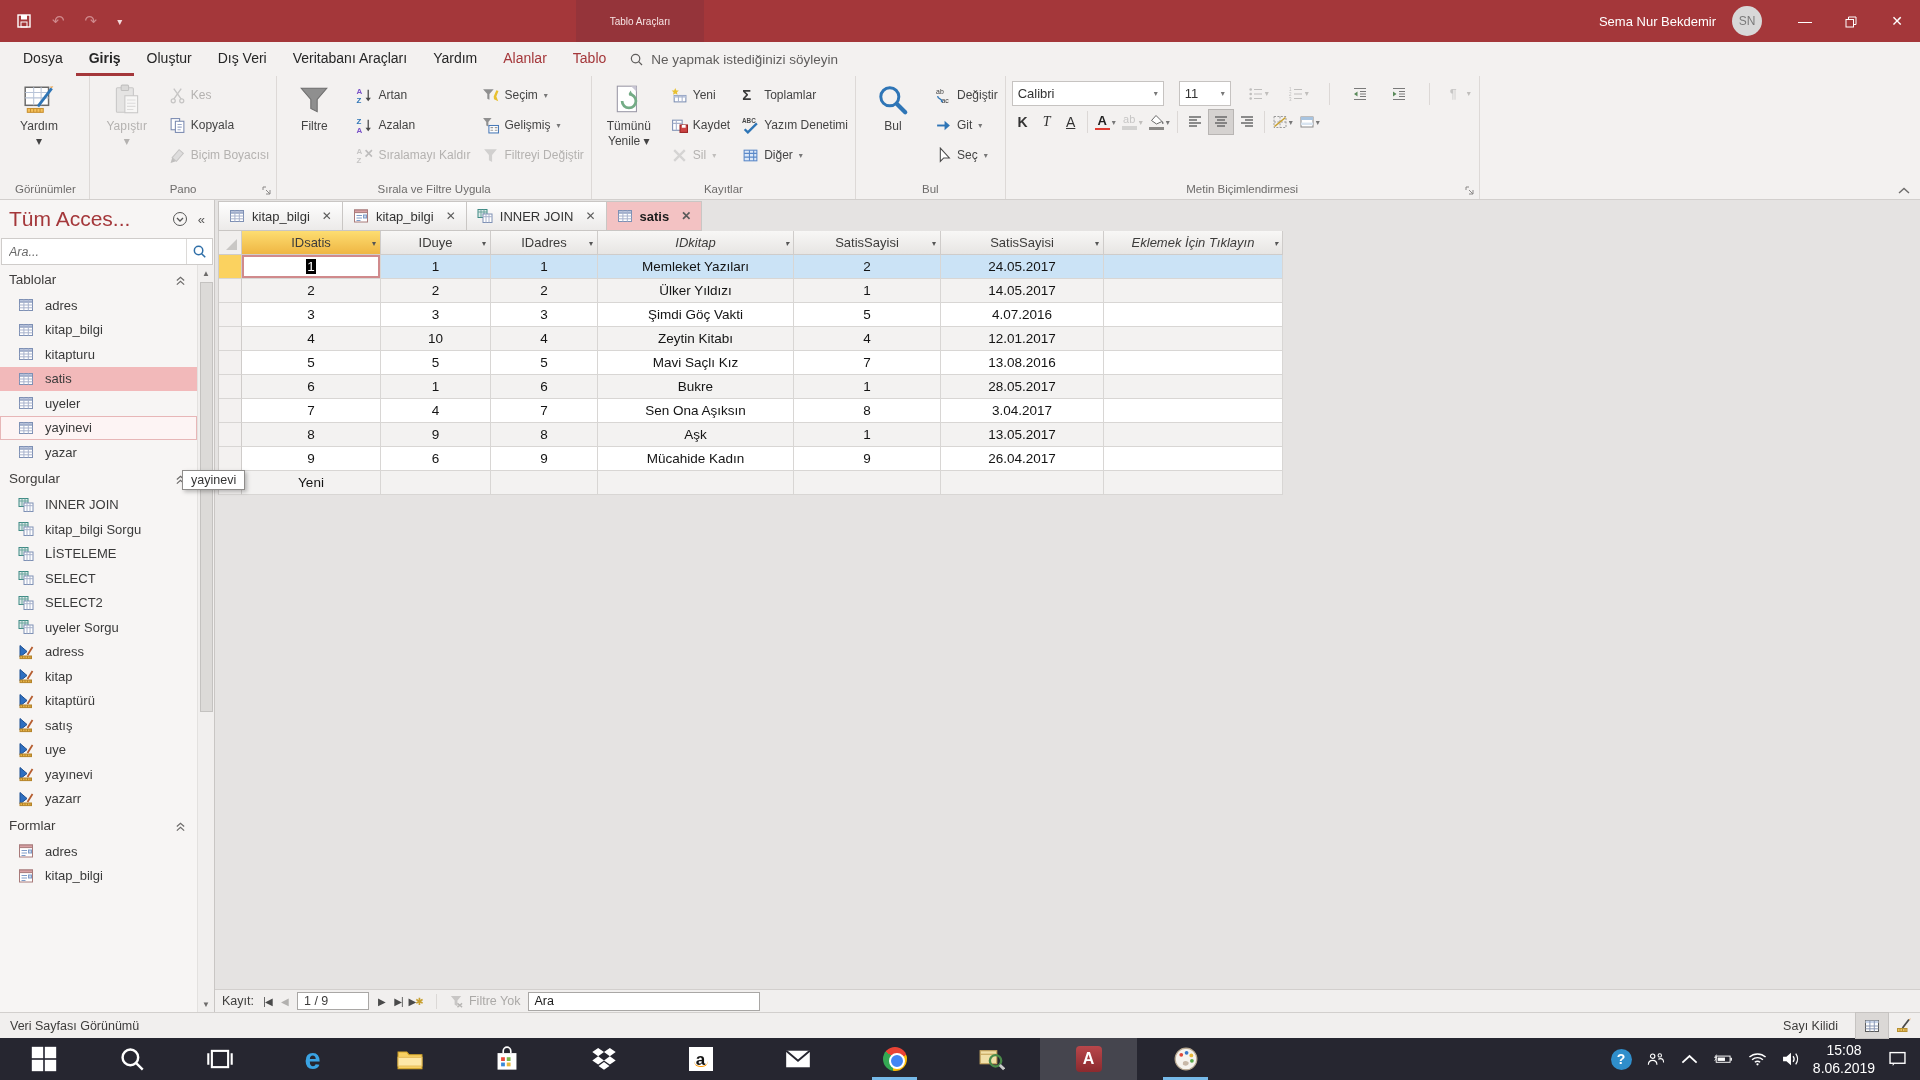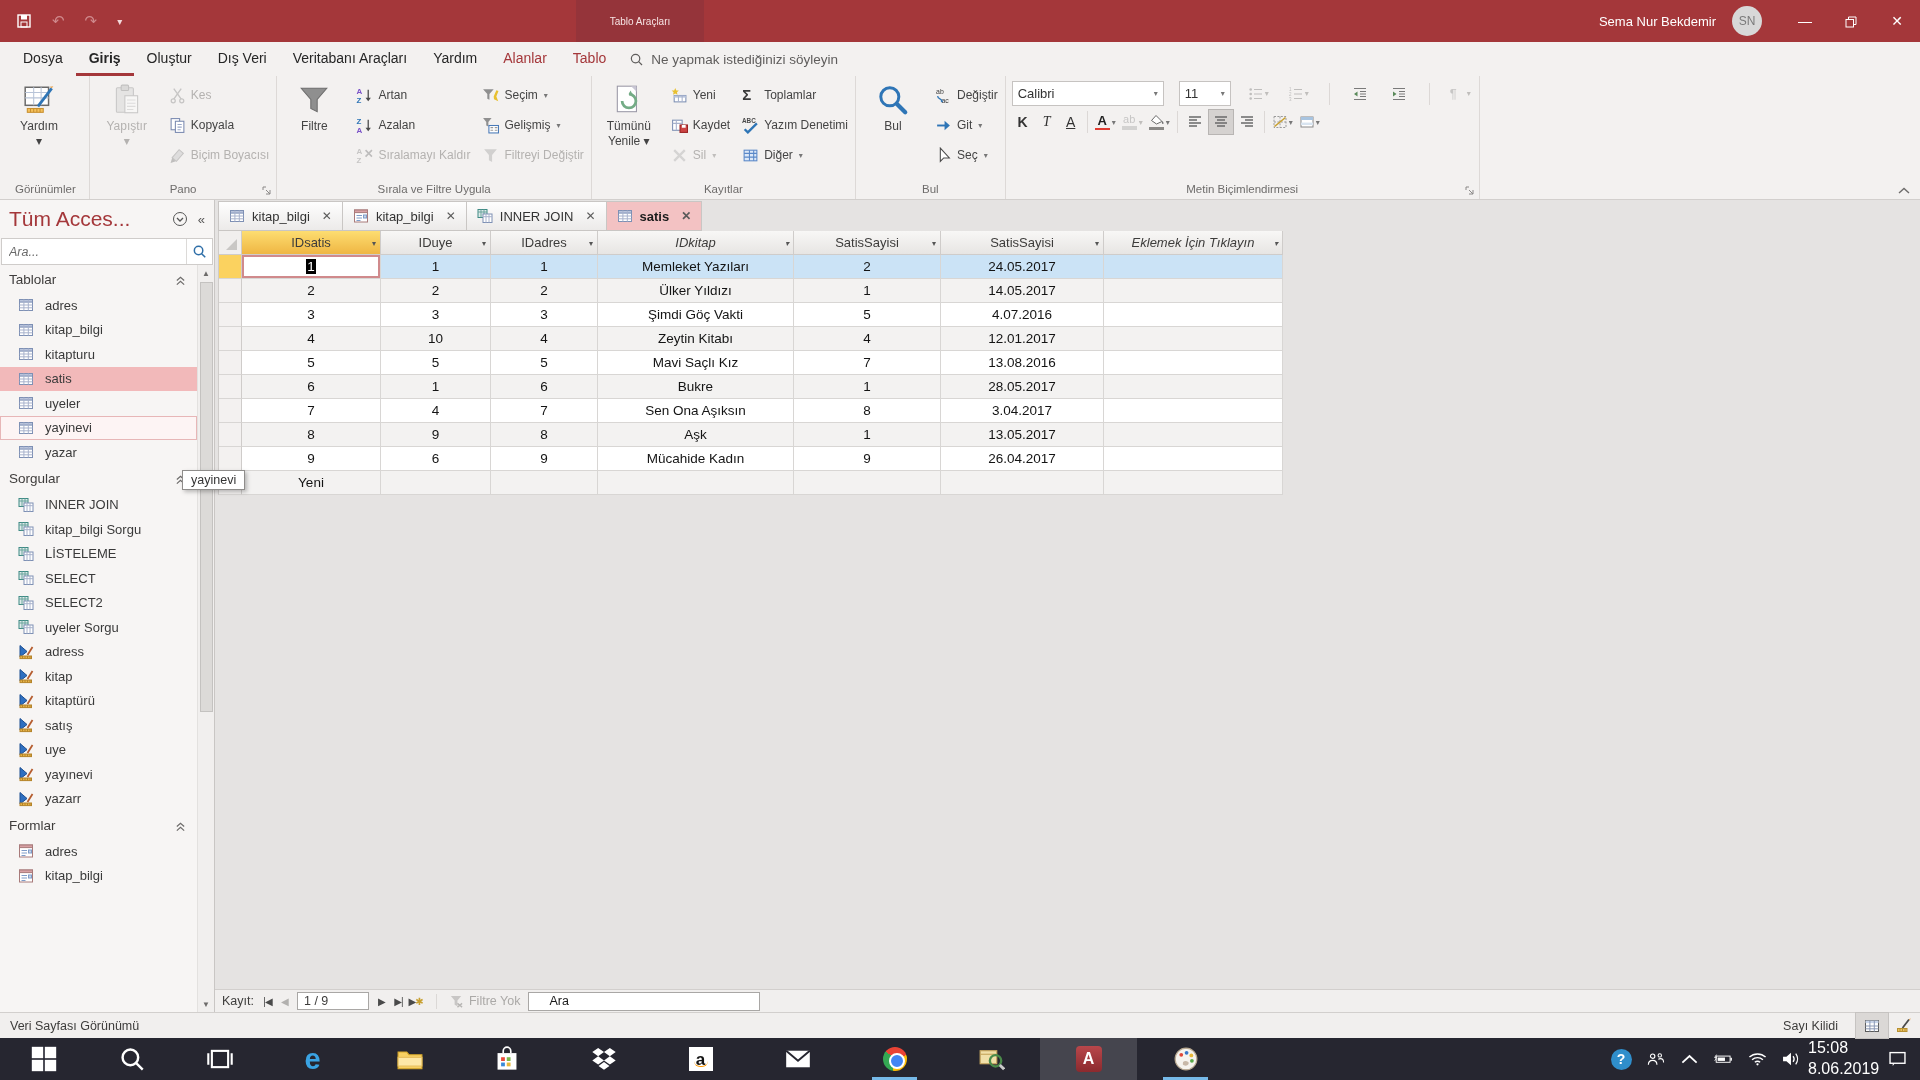--- a/index.html
+++ b/index.html
@@ -110,41 +110,41 @@
 .grow .dcell.editcell{background:#fff;box-shadow:inset 0 0 0 2px #d08a8c}
 .seltext{background:#000;color:#fff;padding:0 1px}
 
 
 .recnav{height:23px;background:#f1efee;border-top:1px solid #d2cfcd;display:flex;align-items:center;font-size:12.5px;color:#3d3c3b;padding-left:7px}
 .rn-btn{min-width:17px;text-align:center;color:#4a4a4a;font-size:10px;letter-spacing:-1px}
 .rn-btn.dis{color:#b2b0ae}
 .rn-box{width:72px;height:18px;background:#fff;border:1px solid #a9a7a5;font-size:12.5px;display:flex;align-items:center;padding-left:6px;margin:0 4px}
 .rn-filter{display:flex;align-items:center;gap:5px;color:#aba9a7;margin-left:12px;border-left:1px solid #dbd8d6;padding-left:12px}
 .rn-filter .sicon{width:15px;height:15px;display:inline-flex;opacity:.55}
-.rn-search{width:232px;height:19px;background:#fff;border:1px solid #a9a7a5;margin-left:8px;font-size:12.5px;padding:0 20px;color:#1a1a1a;outline:none}
+.rn-search{width:232px;height:19px;background:#fff;border:1px solid #a9a7a5;margin-left:8px;font-size:12.5px;padding:0 5px;color:#1a1a1a;outline:none}
 
 
 .statusbar{height:26px;background:#f1efee;border-top:1px solid #d2cfcd;display:flex;align-items:center;font-size:12.5px;color:#3d3c3b;padding-left:10px}
 .sb-right{margin-left:auto;display:flex;align-items:center;height:100%}
 .sb-lock{margin-right:18px}
 .sb-btn{width:32px;height:100%;display:flex;align-items:center;justify-content:center}
 .sb-btn .sicon{width:16px;height:16px;display:inline-flex}
 .sb-btn.active{background:#dbd8d6;outline:1px solid #c6c3c1}
 
 
 .taskbar{height:42px;background:#262630;display:flex;align-items:stretch;color:#fff}
 .tb-slot{width:97px;display:flex;align-items:center;justify-content:center;position:relative;flex:none}
 .tb-slot.sys{width:88px}
 .tb-slot.active{background:#45454e}
 .tb-slot.running::after{content:"";position:absolute;bottom:0;left:26px;right:26px;height:3px;background:#76b9e8}
 .tb-icon{width:26px;height:26px;display:flex;align-items:center;justify-content:center}
 .tray{margin-left:auto;display:flex;align-items:center;padding-right:6px}
 .tray-item{width:34px;height:42px;display:flex;align-items:center;justify-content:center}
 .tray-item .qi{width:19px;height:16px;display:inline-flex}
-.clock{width:72px;text-align:left;font-size:16px;line-height:1.3}
+.clock{width:72px;text-align:center;font-size:14px;line-height:1.3}
 .helpdot{width:21px;height:21px;border-radius:50%;background:#2f8ecb;color:#fff;font-weight:bold;font-size:14px;display:flex;align-items:center;justify-content:center}
 .edge-e{font-size:29px;font-weight:bold;color:#3aa3e3;line-height:26px}
 .chrome-ball{width:24px;height:24px;border-radius:50%;background:conic-gradient(from -50deg,#ea4335 0 120deg,#fbbc05 0 240deg,#34a853 0 360deg);position:relative}
 .chrome-ball::after{content:"";position:absolute;left:6px;top:6px;width:12px;height:12px;border-radius:50%;background:#4285f4;border:2px solid #fff}
 .access-sq{width:26px;height:26px;border-radius:4px;background:linear-gradient(#b8474b,#8c2a2e);color:#fff;font-weight:bold;font-size:16px;display:flex;align-items:center;justify-content:center}
 .amazon-sq{width:24px;height:24px;background:#fff;color:#111;font-weight:bold;font-size:17px;display:flex;align-items:center;justify-content:center;line-height:1;position:relative}
 .amazon-sq::after{content:"";position:absolute;left:5px;bottom:4px;width:14px;height:5px;border:1.6px solid #f90;border-top:none;border-left:none;border-right:none;border-radius:0 0 8px 8px}
 </style>
 </head>
 <body>

